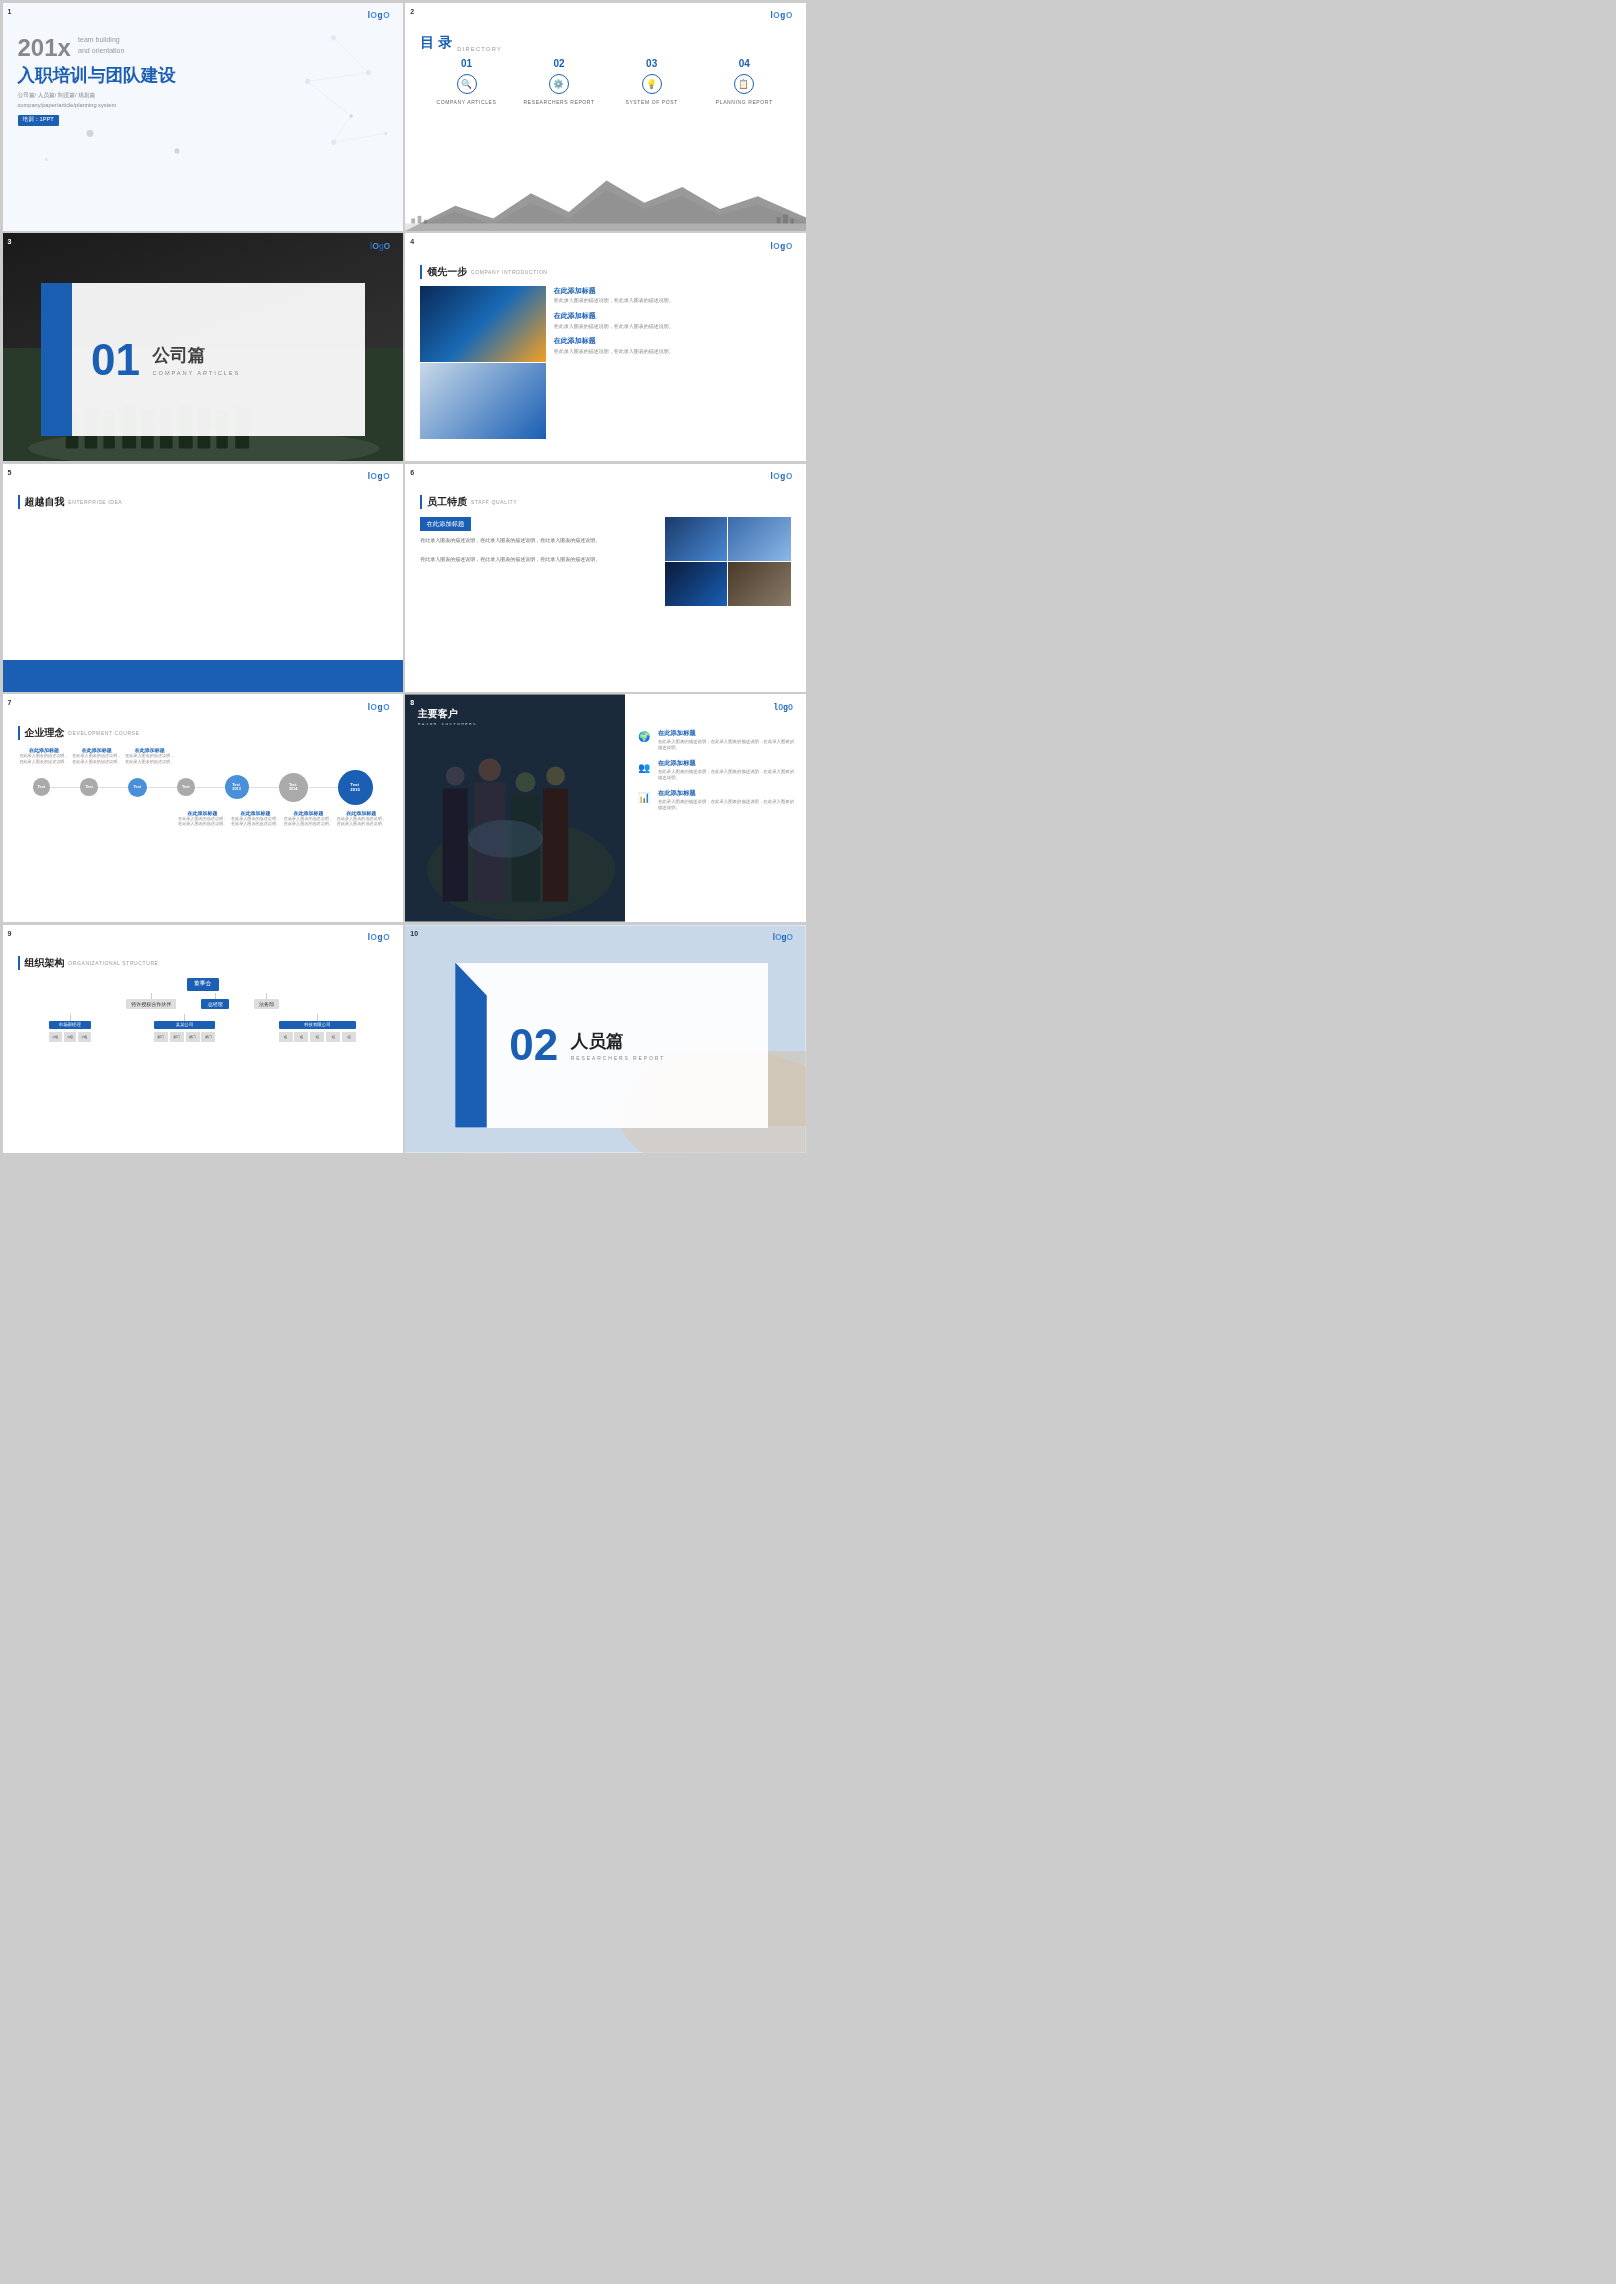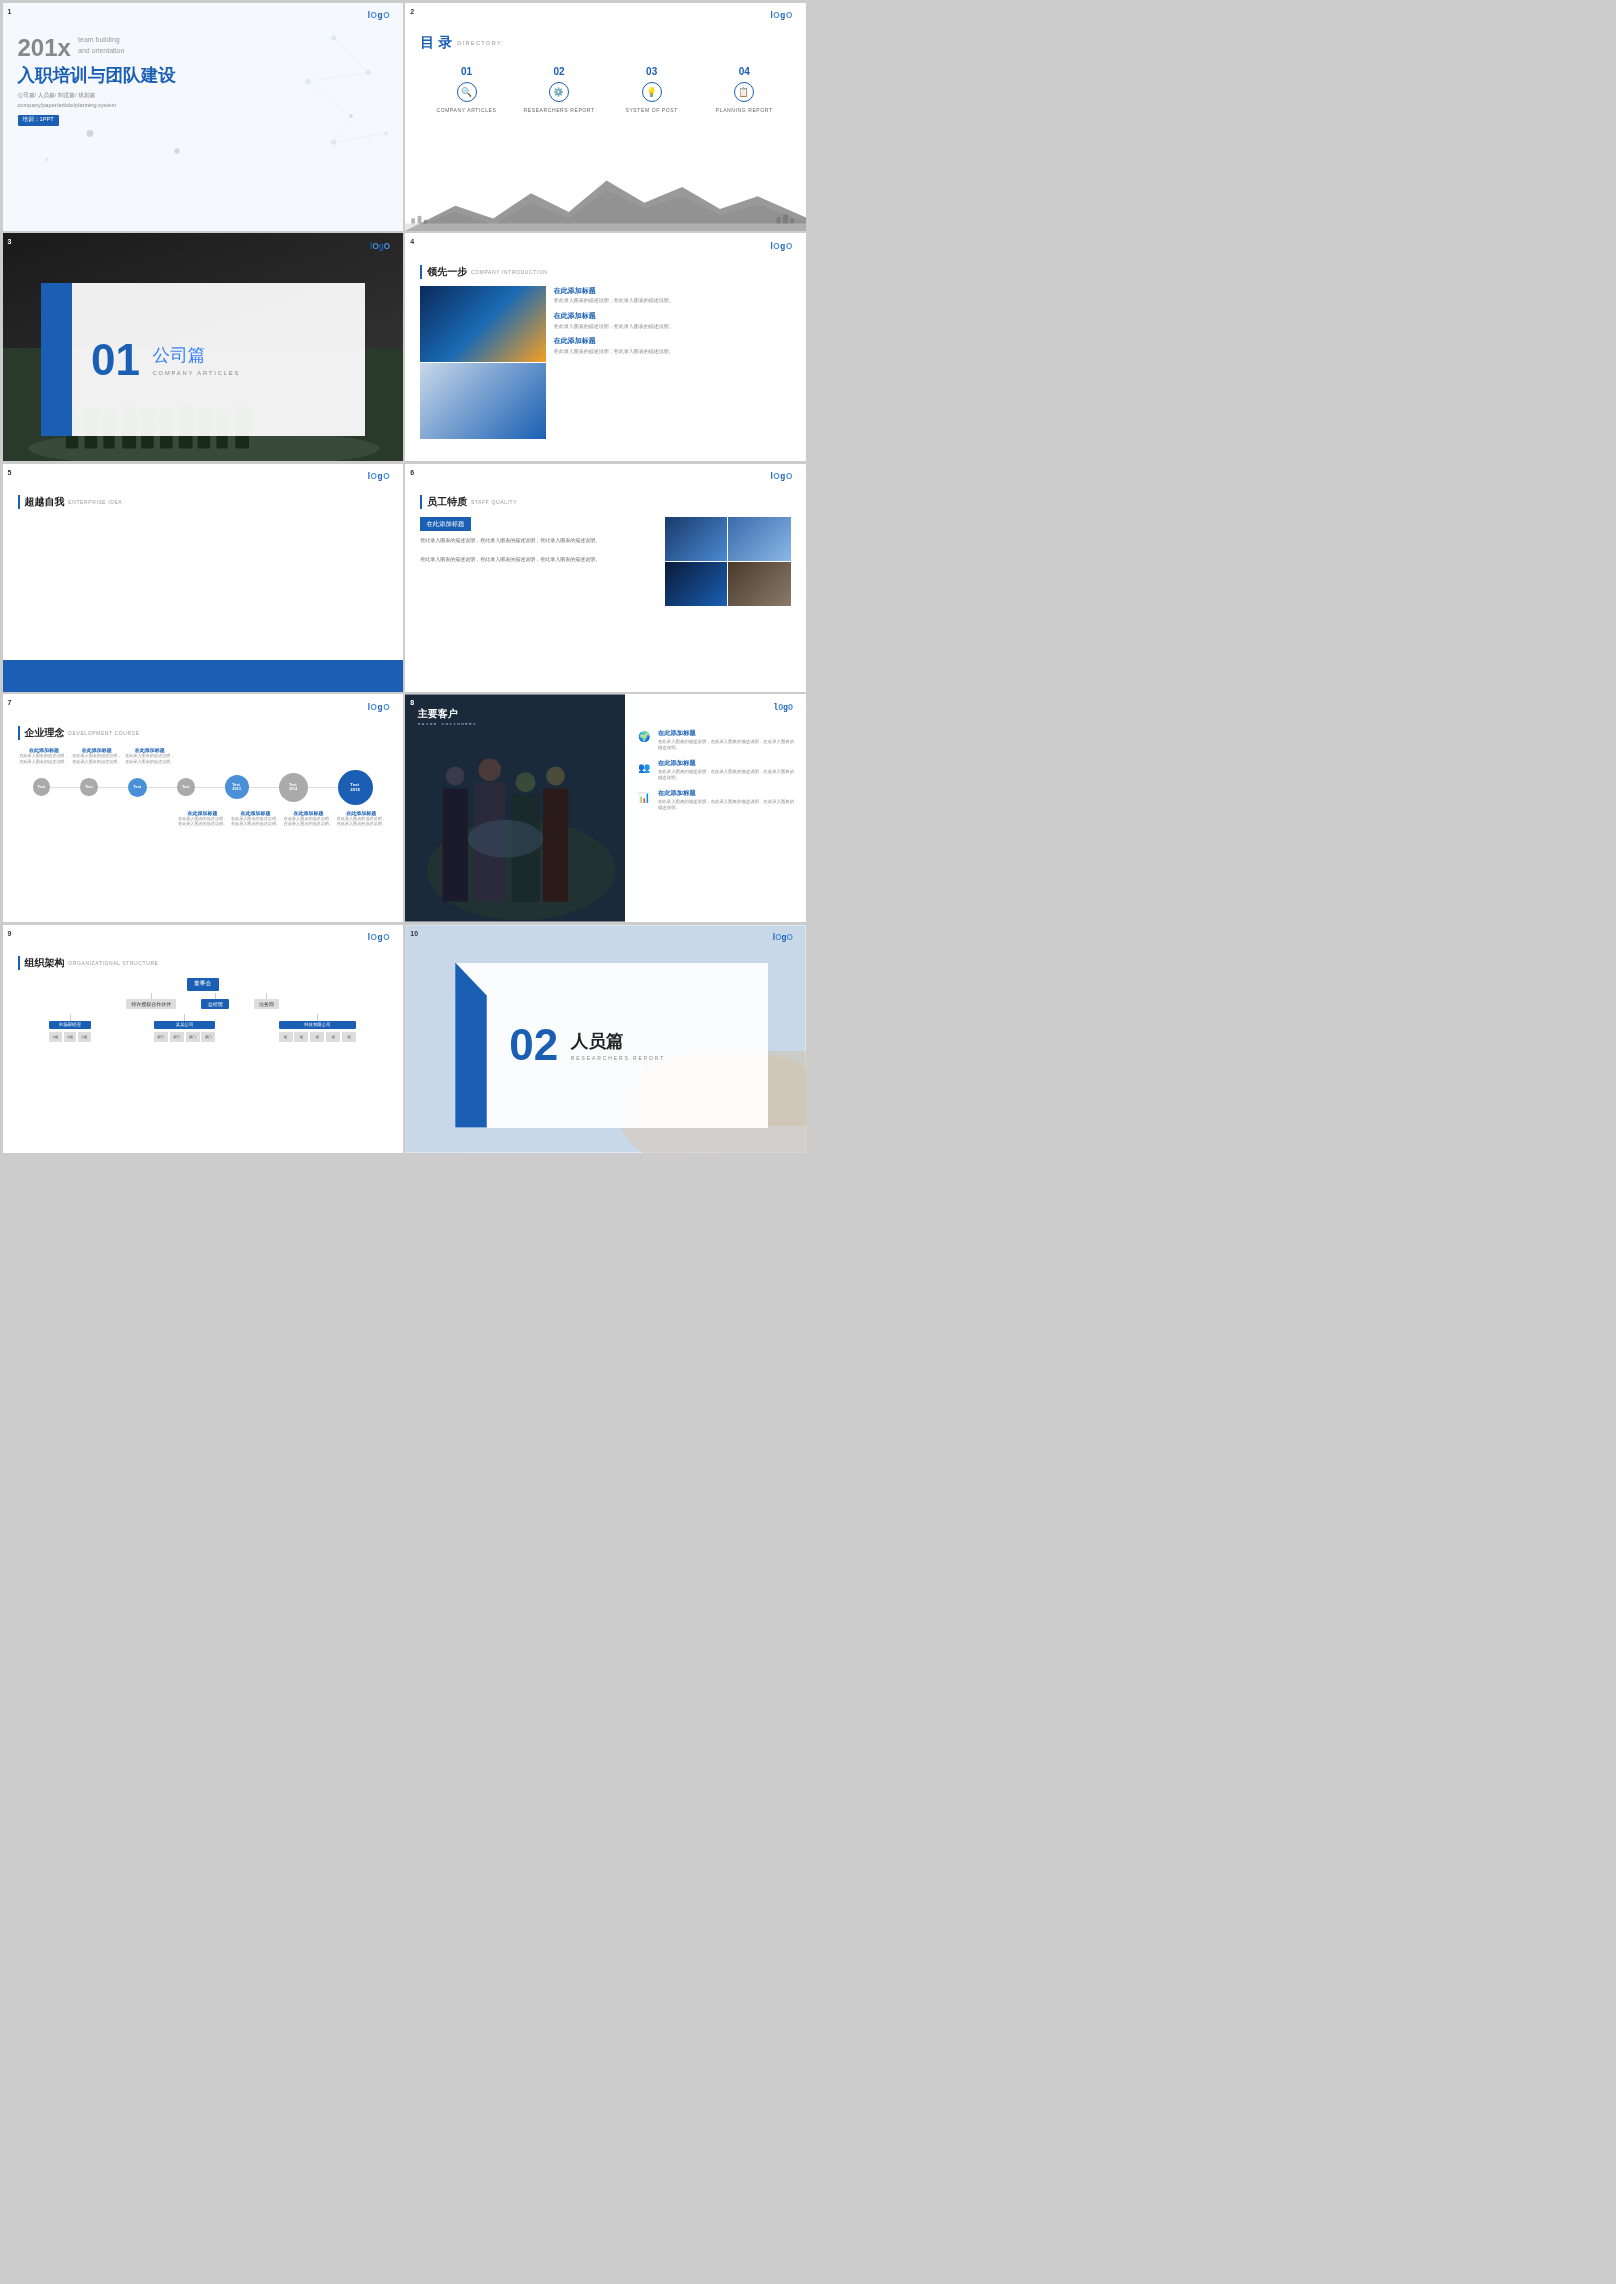--- a/index.html
+++ b/index.html
@@ -84,23 +84,23 @@
       margin-top: 5px;
       border-radius: 1.3px;
     }
 
     
     .slide2 {
       background: #fff;
     }
     .slide2-header {
       display: flex;
-      align-items: center;
+      align-items: flex-end;
       margin-top: 19px;
-      margin-bottom: 14px;
+      margin-bottom: 6px;
     }
     .slide2-title-cn {
       font-size: 14px;
       font-weight: bold;
       color: #1a5fb4;
       margin-right: 5px;
     }
     .slide2-title-en {
       font-size: 5.7px;
       color: #999;
@@ -166,22 +166,22 @@
     }
     .slide3-num {
       font-size: 44px;
       font-weight: bold;
       color: #1a5fb4;
       line-height: 1;
       margin-right: 12.6px;
     }
     .slide3-cn {
       font-size: 17.6px;
-      font-weight: normal;
-      color: #3b82f6;
+      font-weight: bold;
+      color: #404040;
     }
     .slide3-en {
       font-size: 5.7px;
       color: #888;
       letter-spacing: 1.9px;
       margin-top: 2.5px;
     }
 
     
     .slide4 {}

